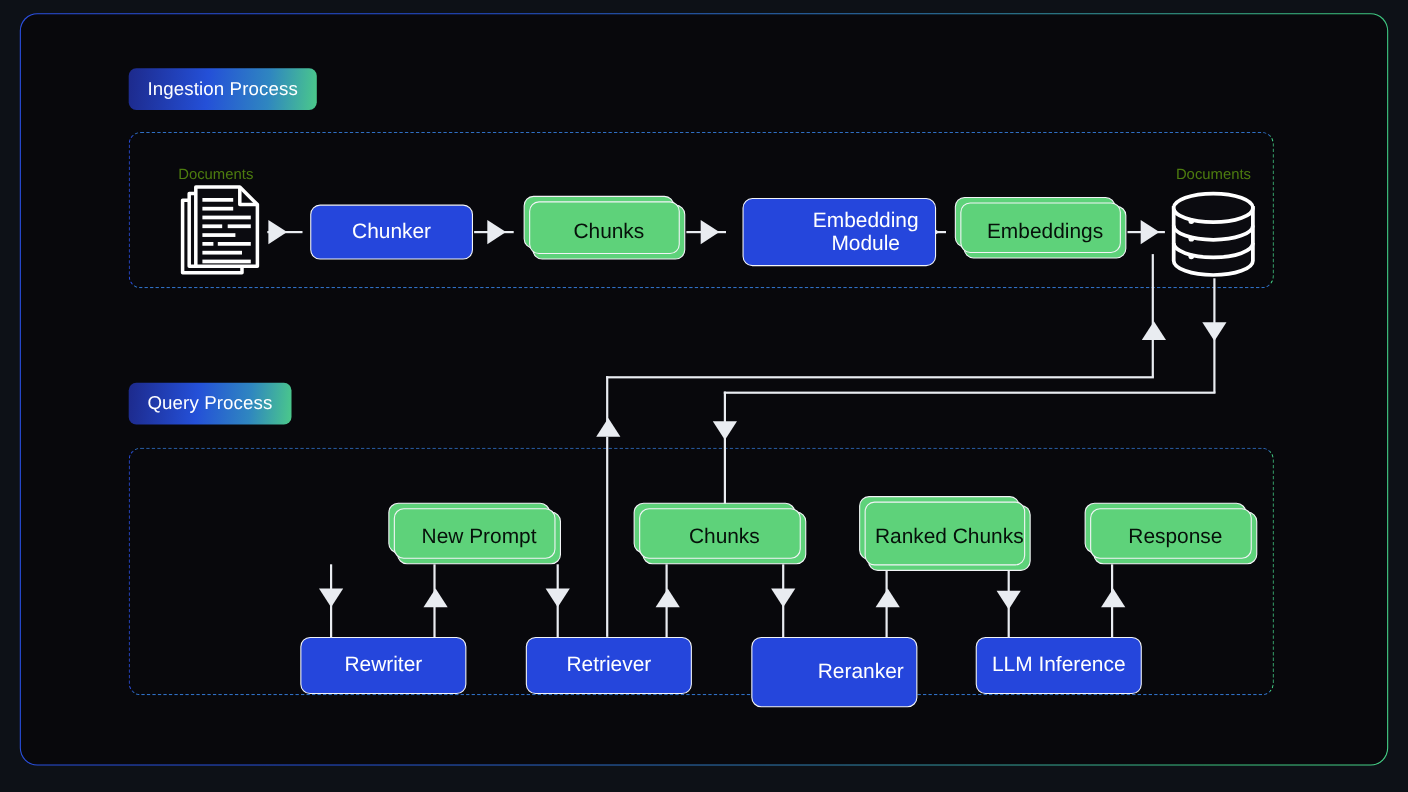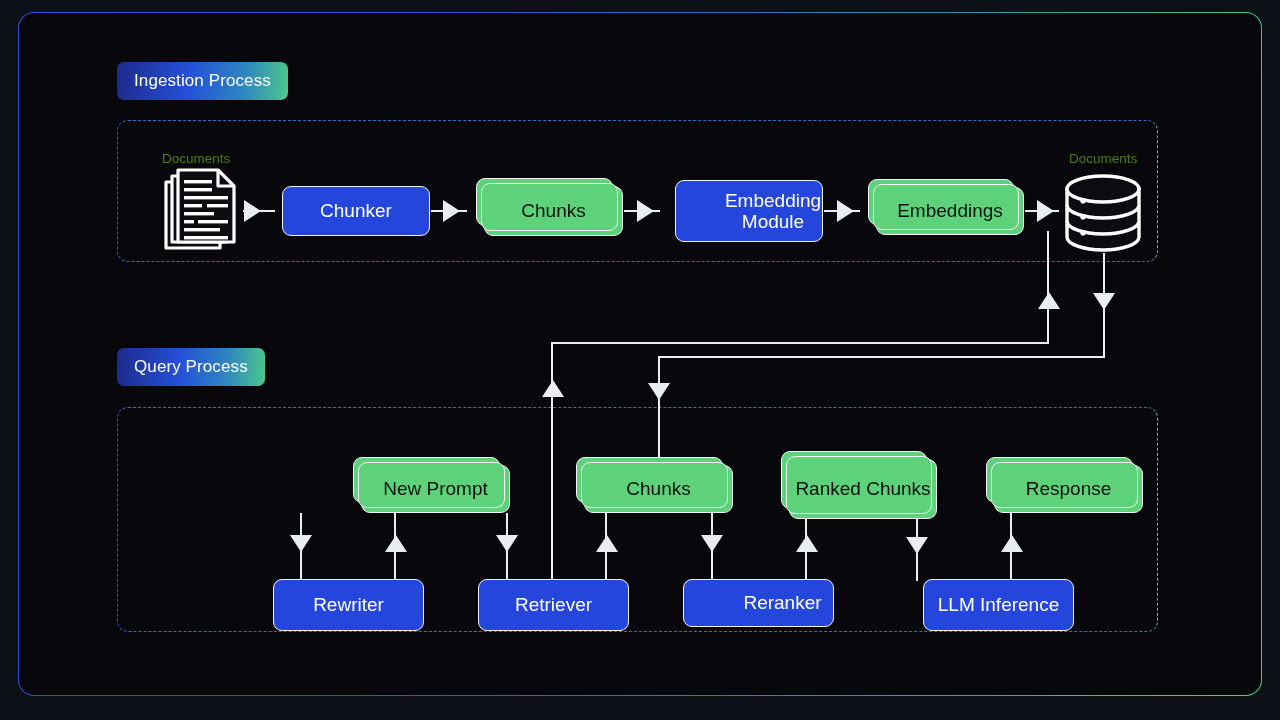--- a/index.html
+++ b/index.html
@@ -157,21 +157,21 @@
   <div class="node node-blue" style="left:263px; top:173px; width:148px; height:50px;">Chunker</div>
 
   <div class="line-h" style="left:412px; top:197px; width:36px;"></div>
   <div class="arrow arrow-r" style="left:424px; top:187px;"></div>
 
   <div class="node node-green node-stack" style="left:465px; top:173px; width:139px; height:50px;">Chunks</div>
 
   <div class="line-h" style="left:605px; top:197px; width:36px;"></div>
   <div class="arrow arrow-r" style="left:618px; top:187px;"></div>
 
-  <div class="node node-blue" style="left:656px; top:167px; width:148px; height:62px;padding-left:48px;">Embedding Module</div>
+  <div class="node node-blue" style="left:656px; top:167px; width:176px; height:62px;padding-left:48px;">Embedding Module</div>
 
   <div class="line-h" style="left:805px; top:197px; width:36px;"></div>
   <div class="arrow arrow-r" style="left:818px; top:187px;"></div>
 
   <div class="node node-green node-stack" style="left:857px; top:174px; width:148px; height:48px;">Embeddings</div>
 
   <div class="line-h" style="left:1006px; top:197px; width:34px;"></div>
   <div class="arrow arrow-r" style="left:1018px; top:187px;"></div>
 
   <div class="caption" style="left:1050px; top:138px;">Documents</div>
@@ -229,31 +229,31 @@
   <div class="node node-blue" style="left:459px; top:566px; width:151px; height:52px;">Retriever</div>
 
   <div class="line-v" style="left:586px; top:500px; height:68px;"></div>
   <div class="arrow arrow-u" style="left:577px; top:522px;"></div>
 
   <div class="node node-green node-stack" style="left:565px; top:452px; width:149px; height:48px;">Chunks</div>
 
   <div class="line-v" style="left:692px; top:500px; height:68px;"></div>
   <div class="arrow arrow-d" style="left:682px; top:522px;"></div>
 
-  <div class="node node-blue" style="left:664px; top:566px; width:151px; height:48px;padding-left:48px;">Reranker</div>
+  <div class="node node-blue" style="left:664px; top:566px; width:151px; height:64px;padding-left:48px;">Reranker</div>
 
   <div class="line-v" style="left:786px; top:500px; height:68px;"></div>
   <div class="arrow arrow-u" style="left:777px; top:522px;"></div>
 
   <div class="node node-green node-stack" style="left:770px; top:446px; width:148px; height:60px;">Ranked Chunks</div>
 
   <div class="line-v" style="left:897px; top:506px; height:62px;"></div>
   <div class="arrow arrow-d" style="left:887px; top:524px;"></div>
 
-  <div class="node node-blue" style="left:868px; top:566px; width:151px; height:52px;margin-left:36px;">LLM Inference</div>
+  <div class="node node-blue" style="left:868px; top:566px; width:151px; height:52px;">LLM Inference</div>
 
   <div class="line-v" style="left:991px; top:500px; height:68px;"></div>
   <div class="arrow arrow-u" style="left:982px; top:522px;"></div>
 
   <div class="node node-green node-stack" style="left:975px; top:452px; width:149px; height:48px;">Response</div>
 
 </div>
 </div>
 
 </body></html>

